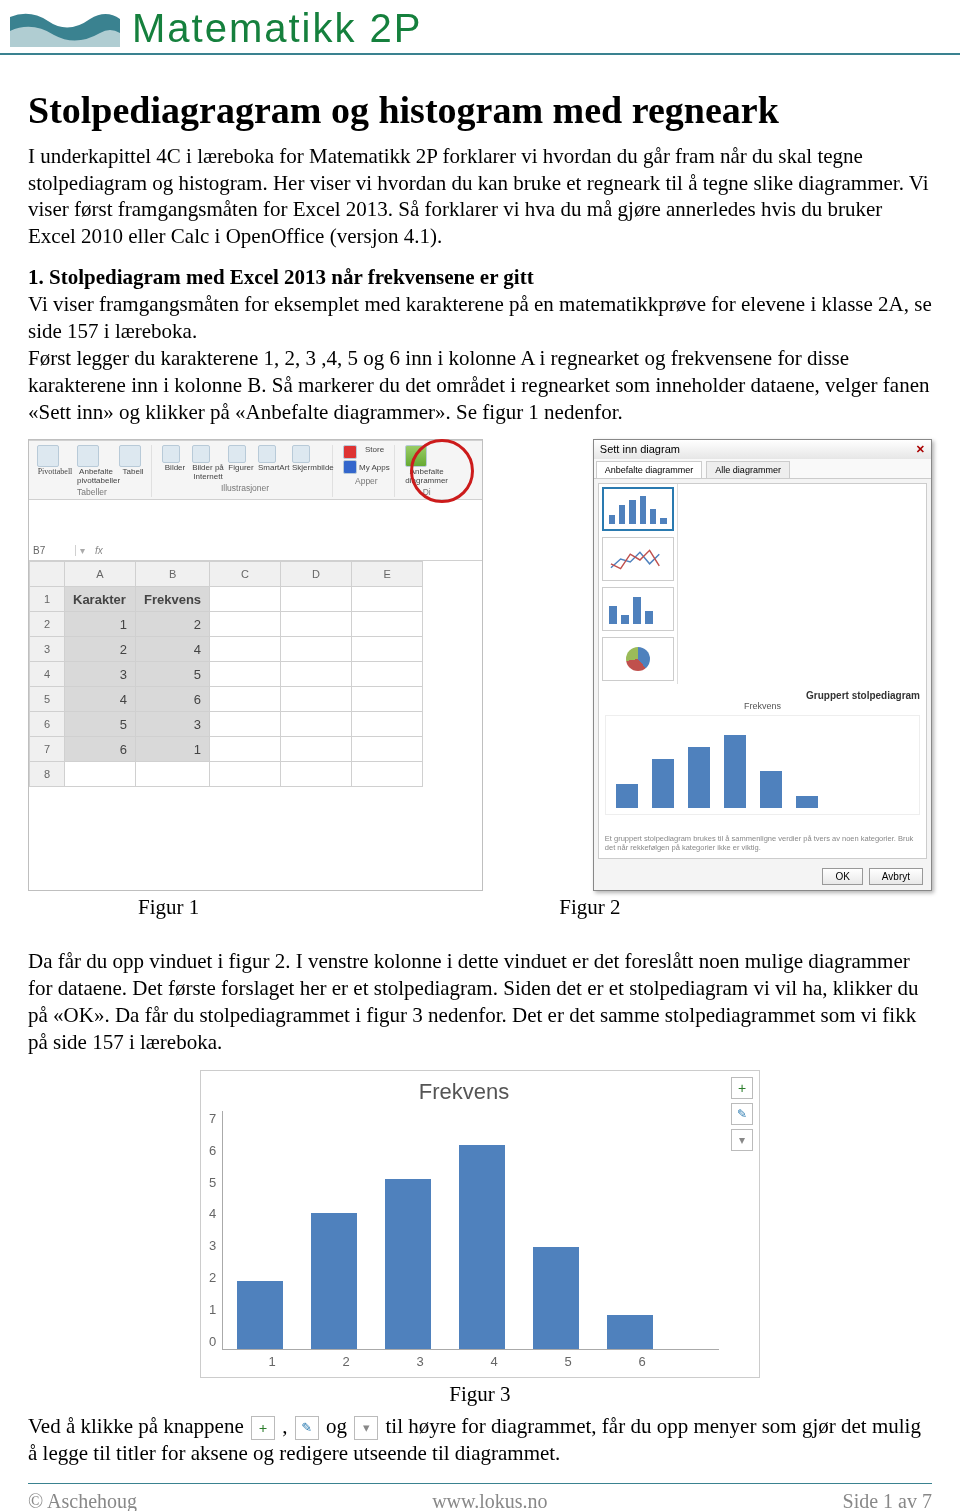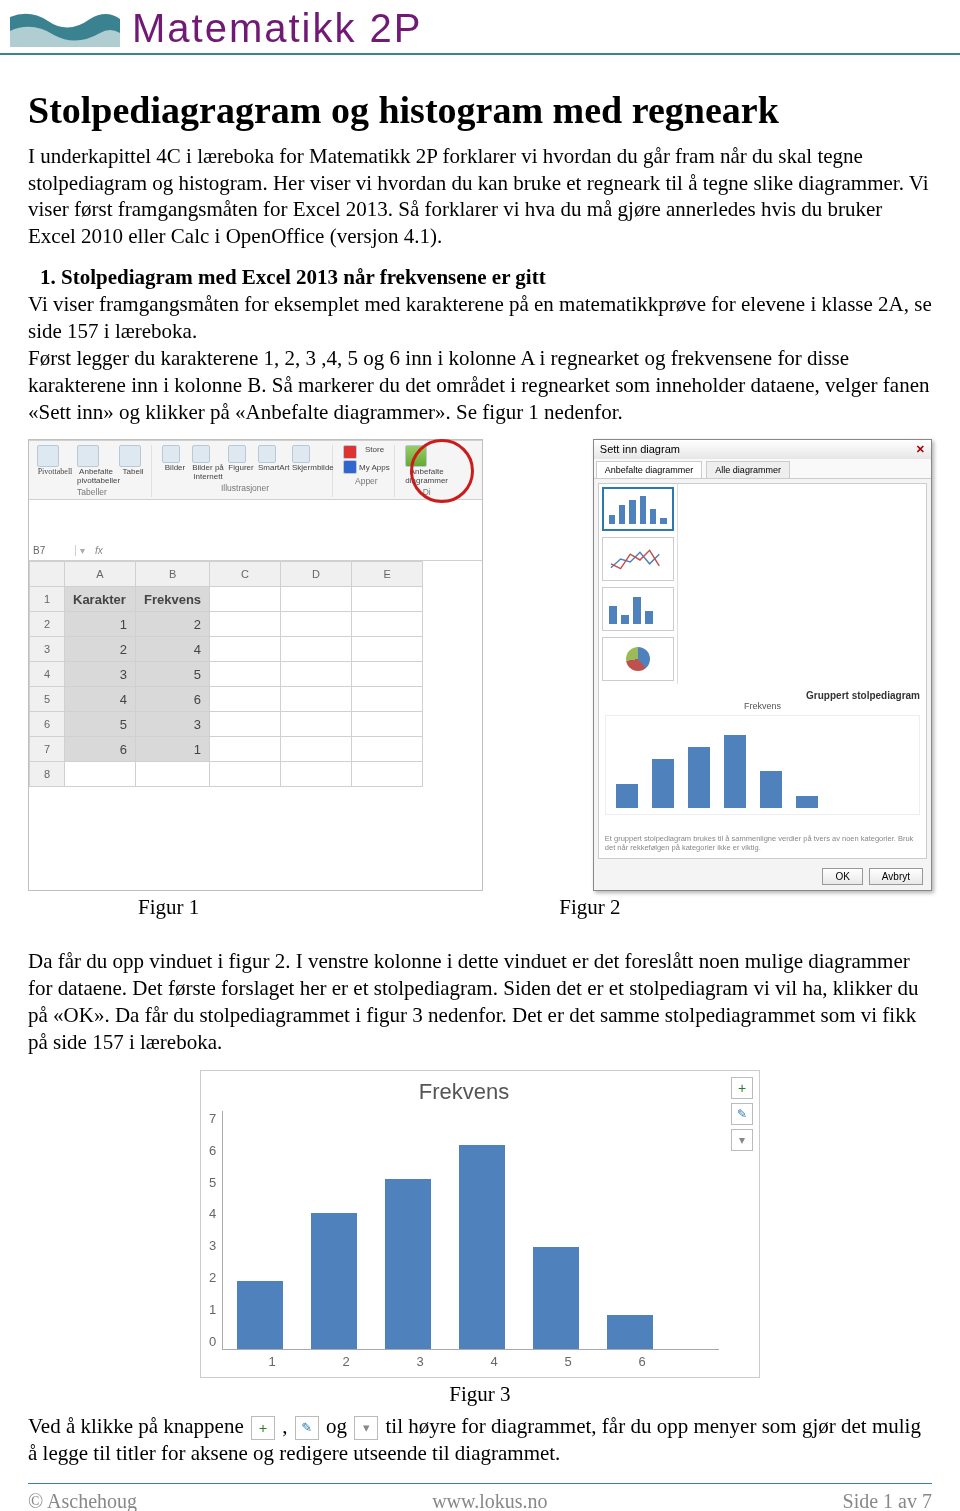--- a/index.html
+++ b/index.html
@@ -20,41 +20,41 @@
     height: 36px;
     position: relative;
     overflow: hidden;
     margin-right: 12px;
   }
   .logo-square svg { position: absolute; inset:0; }
   .header-title {
     font-family: Arial, Helvetica, sans-serif;
     font-size: 40px;
     letter-spacing: 2px;
-    color: #701a75;
+    color: #15803d;
     font-weight: 300;
   }
   .page {
     padding: 10px 28px 0 28px;
   }
   h1 {
     font-size: 38px;
     font-weight: bold;
     margin: 24px 0 10px 0;
     line-height: 1.15;
   }
   p {
     font-size: 21px;
     line-height: 1.28;
     margin: 0 0 14px 0;
   }
   .sec-head {
     font-size: 21px;
     font-weight: bold;
-    margin: 12px;
+    margin: 0;
   }
   
   .fig-row {
     display: flex;
     gap: 110px;
     margin: 4px 0 4px 0;
   }
   .fig-labels {
     display: flex;
     gap: 360px;

